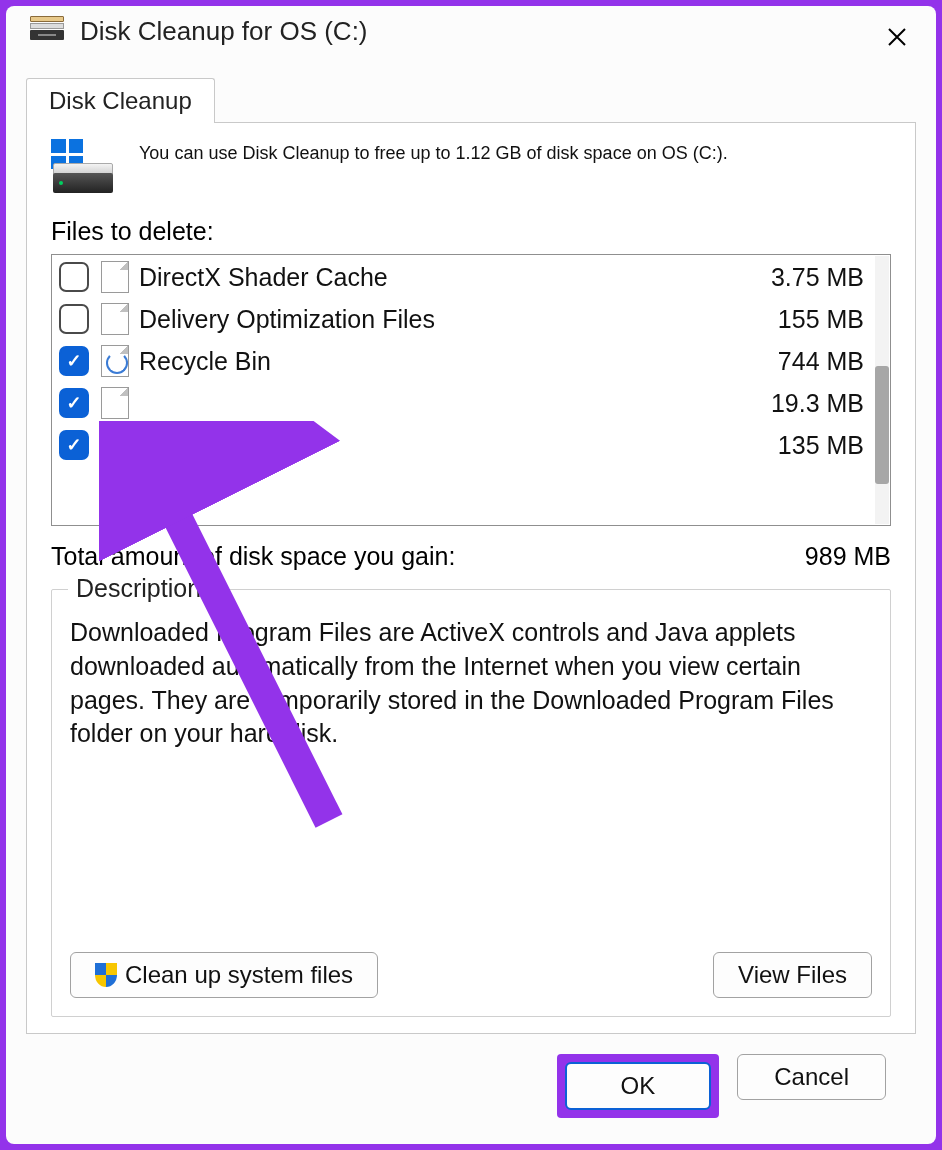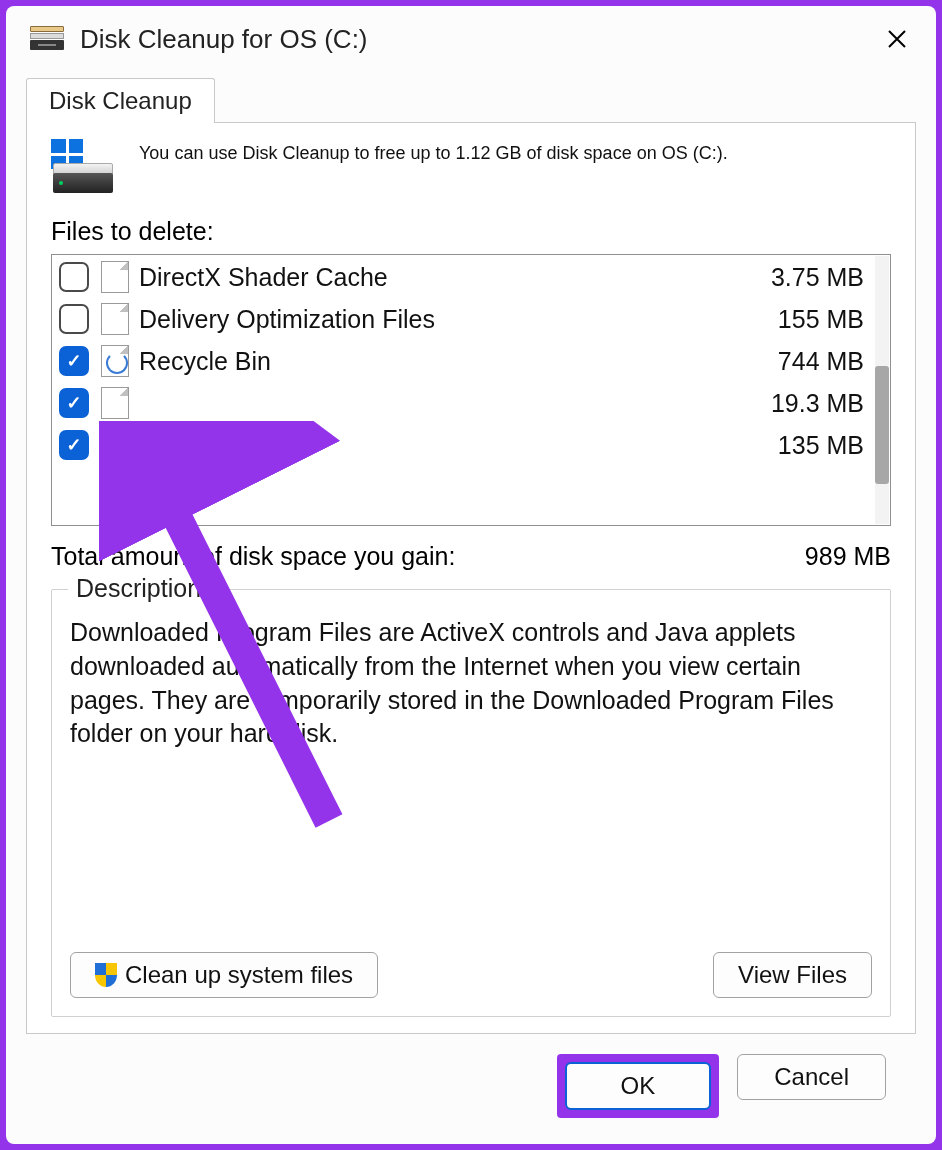--- a/index.html
+++ b/index.html
@@ -15,21 +15,20 @@
     width: 100%;
     height: 100%;
     background: #fcfcfc;
     border-radius: 8px;
     display: flex;
     flex-direction: column;
     position: relative;
   }
   .titlebar {
     display: flex;
-    align-items: center;
     padding: 10px 18px 4px 24px;
     height: 60px;
   }
   .title-icon {
     width: 36px;
     height: 26px;
     margin-right: 14px;
     position: relative;
   }
   .title-icon .top { width:34px; height:6px; background:#e8c98a; border:1px solid #8a6b3a; border-radius:1px; position:absolute; top:0; left:0;}

